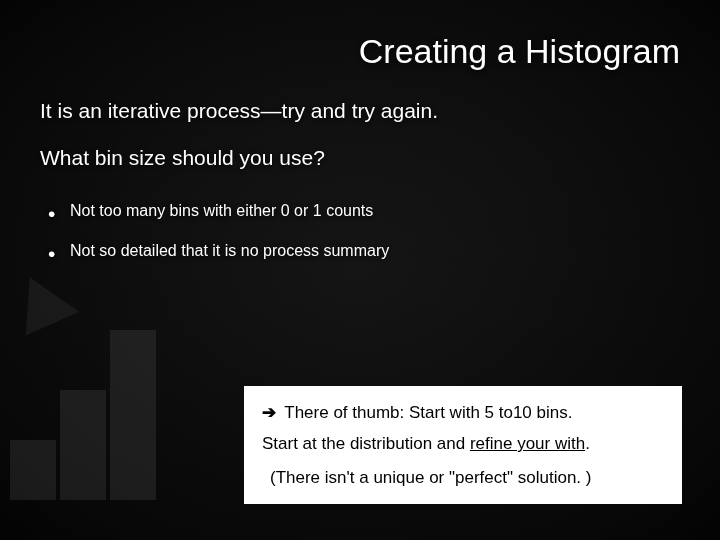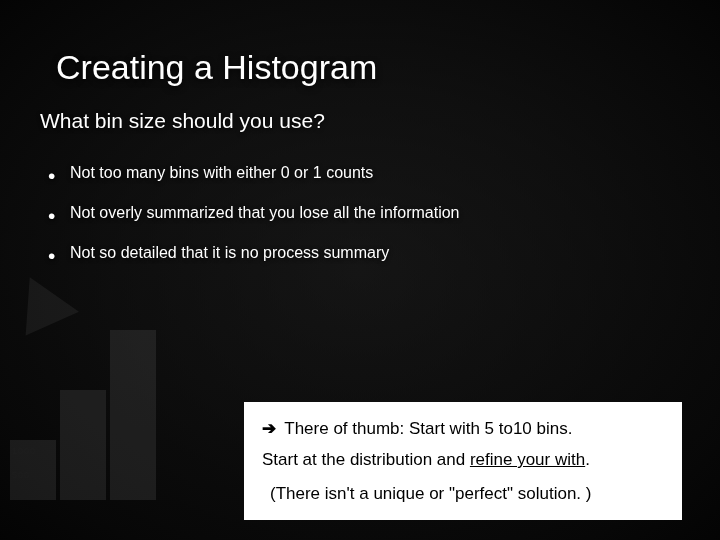--- a/index.html
+++ b/index.html
@@ -49,25 +49,25 @@
   .bg-bars .lab1{bottom:84px}
   .bg-bars .lab2{bottom:60px}
 
   .slide{
     position:relative;
     padding:0 40px;
     box-sizing:border-box;
     height:100%;
   }
   h1{
-    margin:16px;
+    margin:0;
     padding-top:32px;
     font-size:34px;
     font-weight:400;
-    text-align:left;
+    text-align:right;
     color:#fff;
     text-shadow:0 2px 6px rgba(0,0,0,.8);
   }
   .line{
     font-size:21px;
     line-height:1.3;
     margin-top:26px;
     text-shadow:0 1px 4px rgba(0,0,0,.9);
   }
   .line.q{margin-top:20px}
@@ -123,26 +123,26 @@
   <div class="bar b2"></div>
   <div class="bar b3"></div>
   <span class="lab lab1">1000</span>
   <span class="lab lab2">500</span>
 </div>
 
 <div class="slide">
 
   <h1>Creating a Histogram</h1>
 
+  <div class="line">It is an iterative process—try and try again.</div>
 
   <div class="line q">What bin size should you use?</div>
 
   <ul class="bullets">
     <li>Not too many bins with either 0 or 1 counts</li>
-    <li>Not overly summarized that you lose all the information</li>
     <li>Not so detailed that it is no process summary</li>
   </ul>
 
   <div class="callout">
     <div class="row1">
       <span class="arrow-icon">➔</span>
       <span class="r1text">
         <span>There of thumb: </span><b>Start with 5 to10 bins.</b>
       </span>
     </div>

